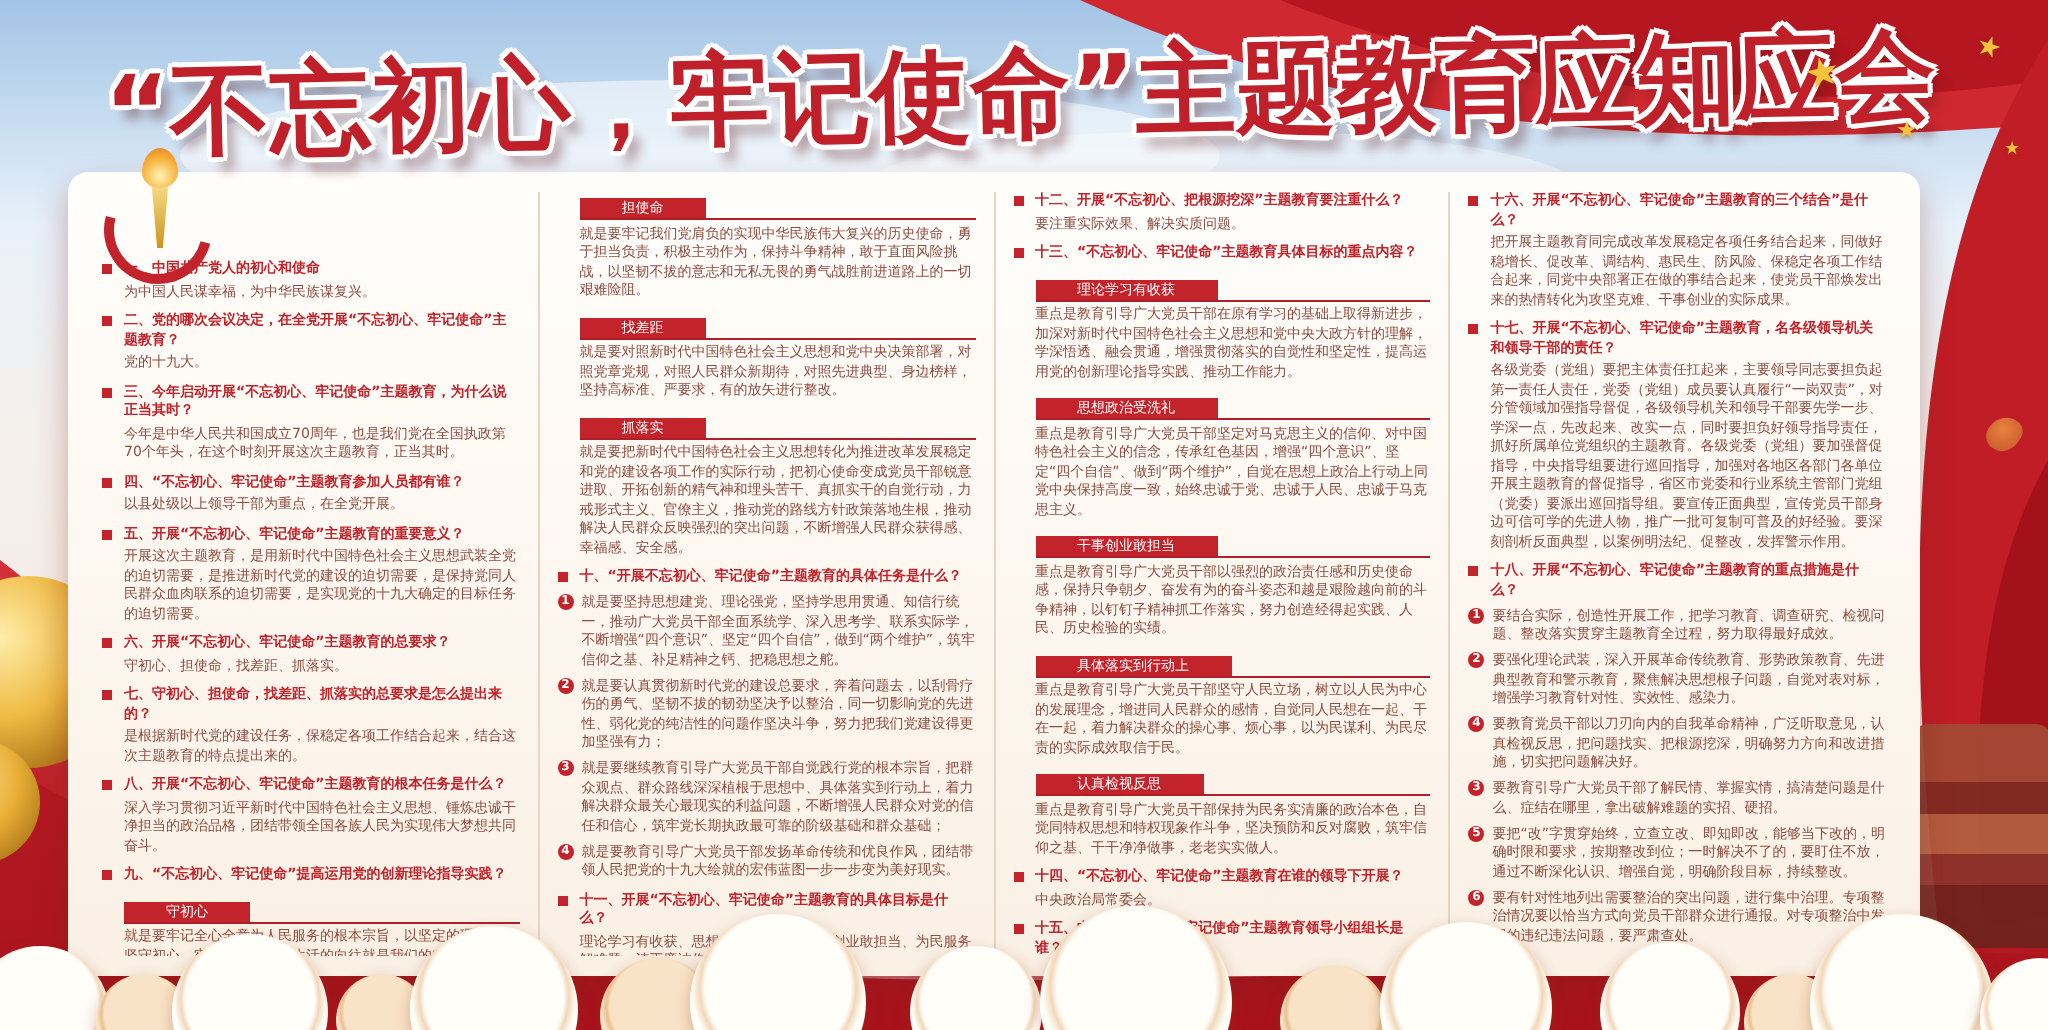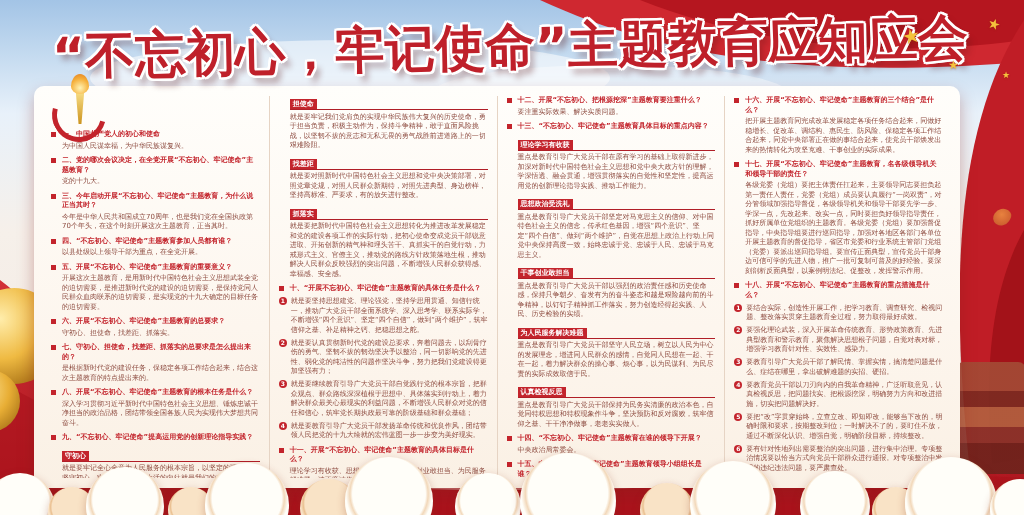--- a/index.html
+++ b/index.html
@@ -13,21 +13,21 @@
     border-radius:10px;box-shadow:0 8px 16px rgba(130,30,25,.35)}
   .cols{display:flex;height:100%;box-sizing:border-box;padding:10px 8px}
   .col{flex:1;padding:0 9px;box-sizing:border-box;overflow:hidden}
   .col + .col{border-left:1px solid #e6d4c4}
   .col-first{padding-top:34px}
   .col > :first-child{margin-top:0}
   .q-item{position:relative;padding-left:11px;margin:5px 0 0;color:#c3242c;font-weight:bold;font-size:7px;line-height:9.5px}
   .bullet{position:absolute;left:0;top:2px;width:5px;height:5px;background:#c3242c}
   .answer{margin:2px 0 0;padding-left:11px;color:#8e4c41;font-size:7px;line-height:9.5px}
   .badge-row{margin:5px 0 0 11px;border-bottom:1px solid #b01e27;line-height:10px}
-  .badge{display:inline-block;background:#c3242c;color:#fff;font-size:7px;font-weight:bold;line-height:10px;padding:0 3px}
+  .badge{display:inline-block;background:#c3242c;color:#fff;font-size:7px;font-weight:normal;line-height:10px;padding:0 21px}
   .badge-text{margin-top:2.5px}
   .num-item{position:relative;margin:3.5px 0 0;padding-left:12px;color:#8e4c41;font-size:7px;line-height:9.5px}
   .num-circle{position:absolute;left:0;top:0;width:8px;height:8px;border-radius:50%;background:#c3242c;color:#fff;
     font-size:6px;line-height:8px;text-align:center;font-weight:bold}
   
   .title{position:absolute;left:50px;top:14px;width:920px;margin:0;text-align:center;font-size:50px;font-weight:bold;
     color:#bf202a;white-space:nowrap;z-index:6;transform:rotate(-1.2deg);
     text-shadow:-2px -2px 0 #fff,2px -2px 0 #fff,-2px 2px 0 #fff,2px 2px 0 #fff,
       0 -2.5px 0 #fff,0 2.5px 0 #fff,-2.5px 0 0 #fff,2.5px 0 0 #fff,5px 7px 6px rgba(90,20,20,.4)}
   .stars{position:absolute;left:0;top:0;width:100%;height:100%;z-index:6;pointer-events:none}
@@ -134,38 +134,38 @@
         <div class="col">
           <div class="q-item"><span class="bullet"></span><span class="q-text">十二、开展“不忘初心、把根源挖深”主题教育要注重什么？</span></div>
           <p class="answer">要注重实际效果、解决实质问题。</p>
           <div class="q-item"><span class="bullet"></span><span class="q-text">十三、“不忘初心、牢记使命”主题教育具体目标的重点内容？</span></div>
           <div class="badge-row"><span class="badge">理论学习有收获</span></div>
           <p class="answer badge-text">重点是教育引导广大党员干部在原有学习的基础上取得新进步，加深对新时代中国特色社会主义思想和党中央大政方针的理解，学深悟透、融会贯通，增强贯彻落实的自觉性和坚定性，提高运用党的创新理论指导实践、推动工作能力。</p>
           <div class="badge-row"><span class="badge">思想政治受洗礼</span></div>
           <p class="answer badge-text">重点是教育引导广大党员干部坚定对马克思主义的信仰、对中国特色社会主义的信念，传承红色基因，增强“四个意识”、坚定“四个自信”、做到“两个维护”，自觉在思想上政治上行动上同党中央保持高度一致，始终忠诚于党、忠诚于人民、忠诚于马克思主义。</p>
           <div class="badge-row"><span class="badge">干事创业敢担当</span></div>
           <p class="answer badge-text">重点是教育引导广大党员干部以强烈的政治责任感和历史使命感，保持只争朝夕、奋发有为的奋斗姿态和越是艰险越向前的斗争精神，以钉钉子精神抓工作落实，努力创造经得起实践、人民、历史检验的实绩。</p>
-          <div class="badge-row"><span class="badge">为人民服务解决难题</span></div>
+          <div class="badge-row"><span class="badge">具体落实到行动上</span></div>
           <p class="answer badge-text">重点是教育引导广大党员干部坚守人民立场，树立以人民为中心的发展理念，增进同人民群众的感情，自觉同人民想在一起、干在一起，着力解决群众的操心事、烦心事，以为民谋利、为民尽责的实际成效取信于民。</p>
           <div class="badge-row"><span class="badge">认真检视反思</span></div>
           <p class="answer badge-text">重点是教育引导广大党员干部保持为民务实清廉的政治本色，自觉同特权思想和特权现象作斗争，坚决预防和反对腐败，筑牢信仰之基、干干净净做事，老老实实做人。</p>
           <div class="q-item"><span class="bullet"></span><span class="q-text">十四、“不忘初心、牢记使命”主题教育在谁的领导下开展？</span></div>
           <p class="answer">中央政治局常委会。</p>
           <div class="q-item"><span class="bullet"></span><span class="q-text">十五、中央“不忘初心、牢记使命”主题教育领导小组组长是谁？</span></div>
         </div>
         <div class="col">
           <div class="q-item"><span class="bullet"></span><span class="q-text">十六、开展“不忘初心、牢记使命”主题教育的三个结合”是什么？</span></div>
           <p class="answer">把开展主题教育同完成改革发展稳定各项任务结合起来，同做好稳增长、促改革、调结构、惠民生、防风险、保稳定各项工作结合起来，同党中央部署正在做的事结合起来，使党员干部焕发出来的热情转化为攻坚克难、干事创业的实际成果。</p>
           <div class="q-item"><span class="bullet"></span><span class="q-text">十七、开展“不忘初心、牢记使命”主题教育，名各级领导机关和领导干部的责任？</span></div>
           <p class="answer">各级党委（党组）要把主体责任扛起来，主要领导同志要担负起第一责任人责任，党委（党组）成员要认真履行“一岗双责”，对分管领域加强指导督促，各级领导机关和领导干部要先学一步、学深一点，先改起来、改实一点，同时要担负好领导指导责任，抓好所属单位党组织的主题教育。各级党委（党组）要加强督促指导，中央指导组要进行巡回指导，加强对各地区各部门各单位开展主题教育的督促指导，省区市党委和行业系统主管部门党组（党委）要派出巡回指导组。要宣传正面典型，宣传党员干部身边可信可学的先进人物，推广一批可复制可普及的好经验。要深刻剖析反面典型，以案例明法纪、促整改，发挥警示作用。</p>
           <div class="q-item"><span class="bullet"></span><span class="q-text">十八、开展“不忘初心、牢记使命”主题教育的重点措施是什么？</span></div>
           <div class="num-item"><span class="num-circle">1</span><span class="num-text">要结合实际，创造性开展工作，把学习教育、调查研究、检视问题、整改落实贯穿主题教育全过程，努力取得最好成效。</span></div>
           <div class="num-item"><span class="num-circle">2</span><span class="num-text">要强化理论武装，深入开展革命传统教育、形势政策教育、先进典型教育和警示教育，聚焦解决思想根子问题，自觉对表对标，增强学习教育针对性、实效性、感染力。</span></div>
+          <div class="num-item"><span class="num-circle">4</span><span class="num-text">要教育党员干部以刀刃向内的自我革命精神，广泛听取意见，认真检视反思，把问题找实、把根源挖深，明确努力方向和改进措施，切实把问题解决好。</span></div>
           <div class="num-item"><span class="num-circle">3</span><span class="num-text">要教育引导广大党员干部了解民情、掌握实情，搞清楚问题是什么、症结在哪里，拿出破解难题的实招、硬招。</span></div>
-          <div class="num-item"><span class="num-circle">4</span><span class="num-text">要教育党员干部以刀刃向内的自我革命精神，广泛听取意见，认真检视反思，把问题找实、把根源挖深，明确努力方向和改进措施，切实把问题解决好。</span></div>
           <div class="num-item"><span class="num-circle">5</span><span class="num-text">要把“改”字贯穿始终，立查立改、即知即改，能够当下改的，明确时限和要求，按期整改到位；一时解决不了的，要盯住不放，通过不断深化认识、增强自觉，明确阶段目标，持续整改。</span></div>
           <div class="num-item"><span class="num-circle">6</span><span class="num-text">要有针对性地列出需要整治的突出问题，进行集中治理。专项整治情况要以恰当方式向党员干部群众进行通报。对专项整治中发现的违纪违法问题，要严肃查处。</span></div>
         </div>
       </div>
   </div>
 
   <div class="torch">
     <div class="ribbon"></div>
     <div class="handle"></div>
     <div class="flame"></div>

